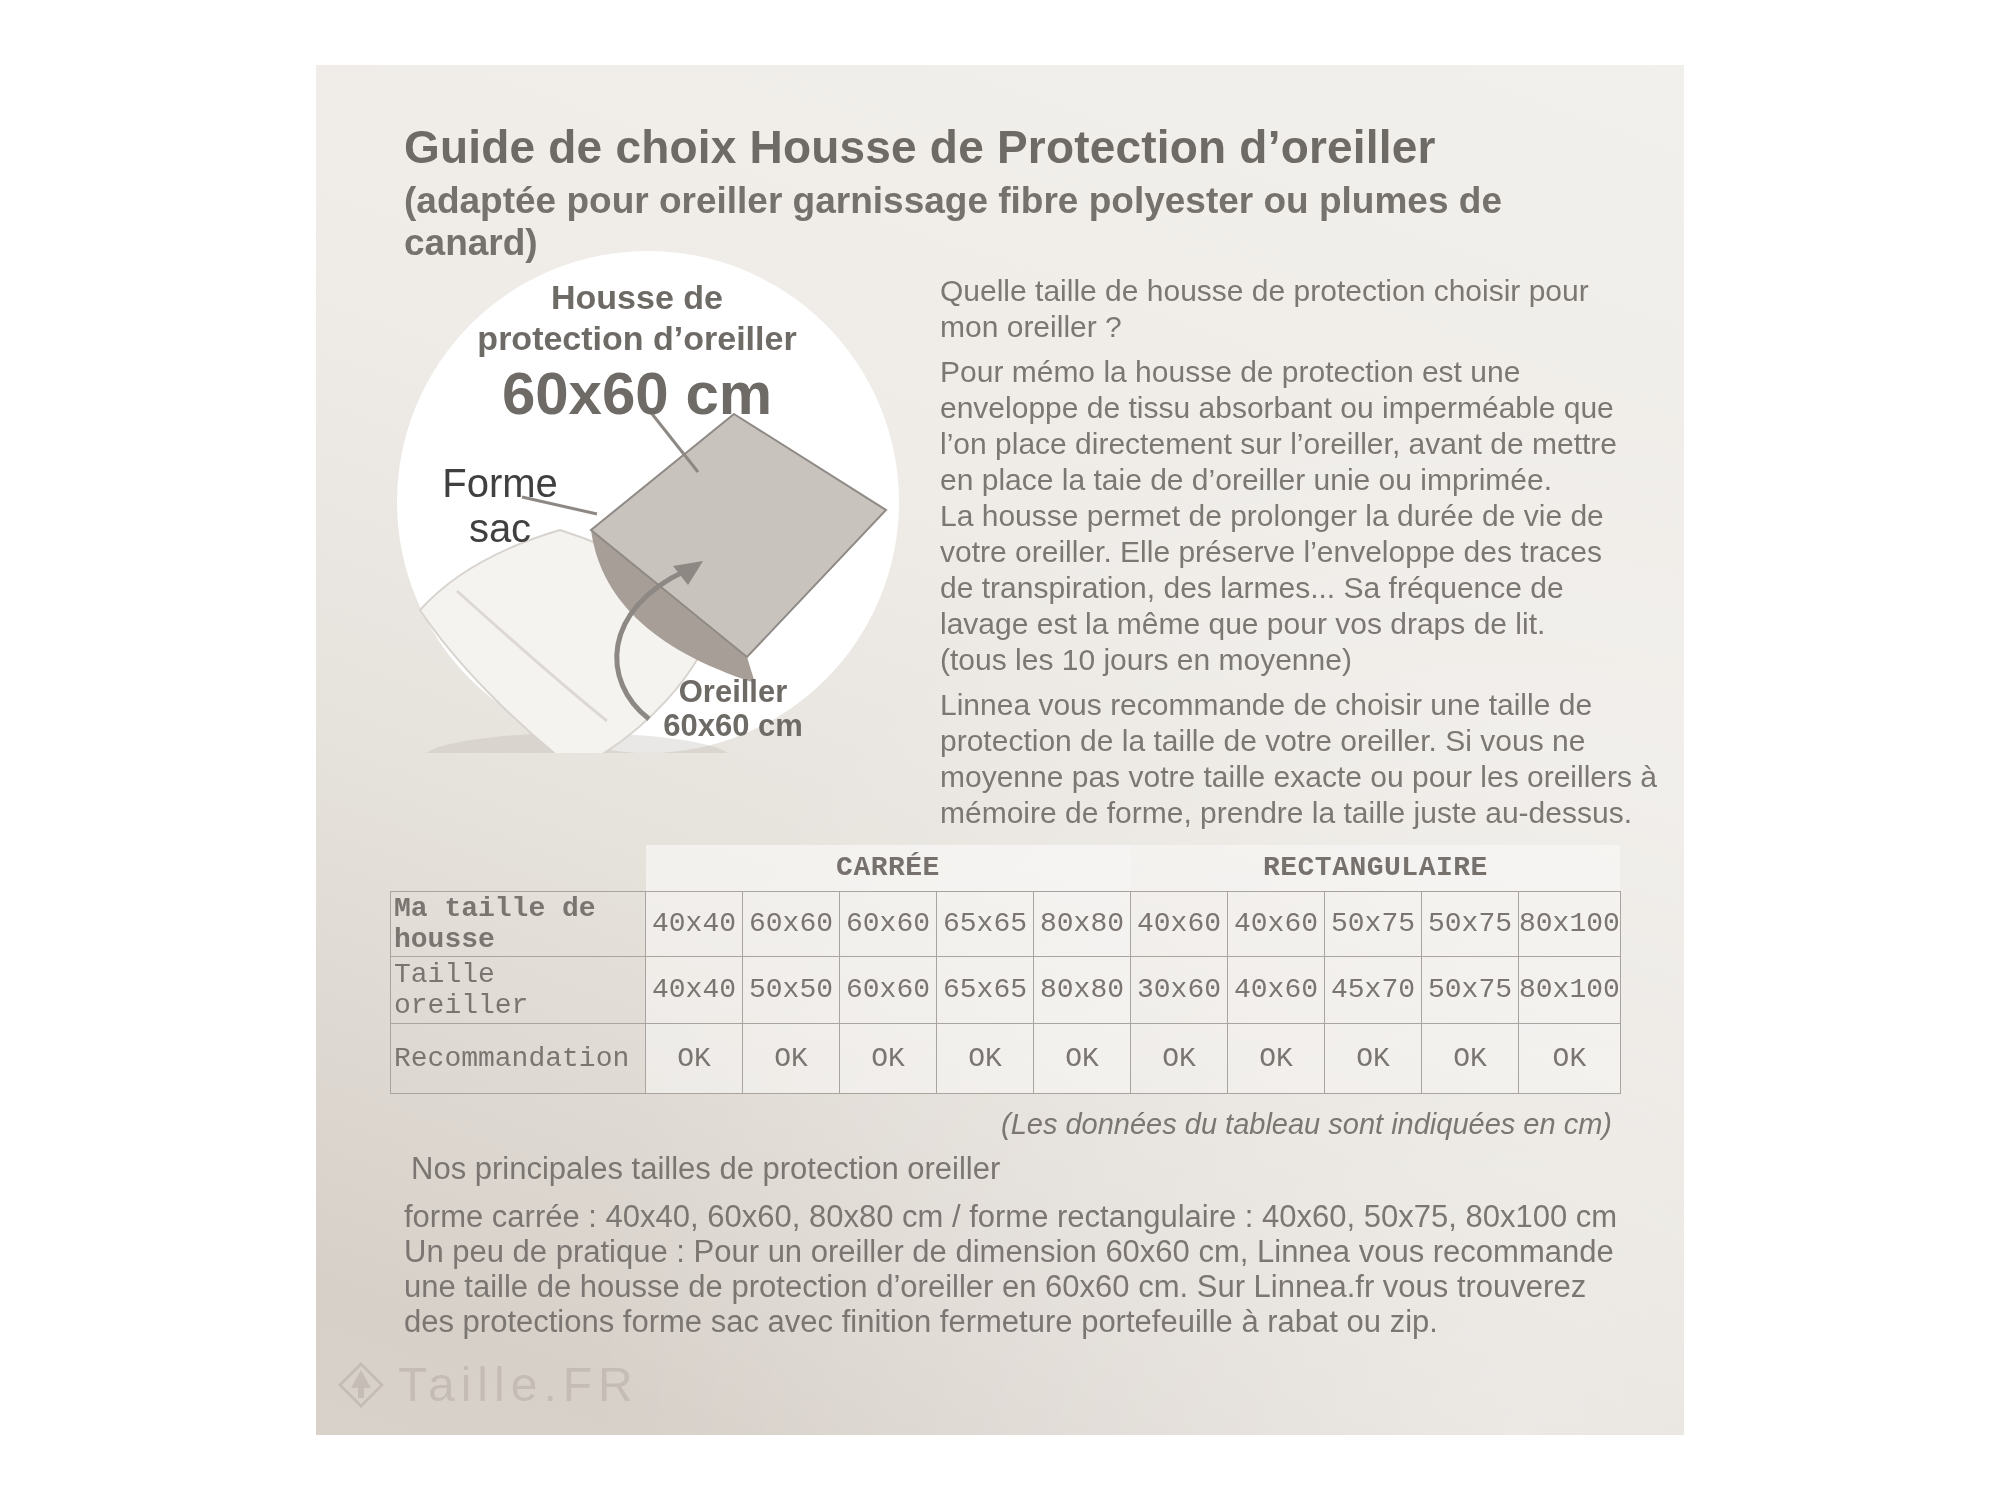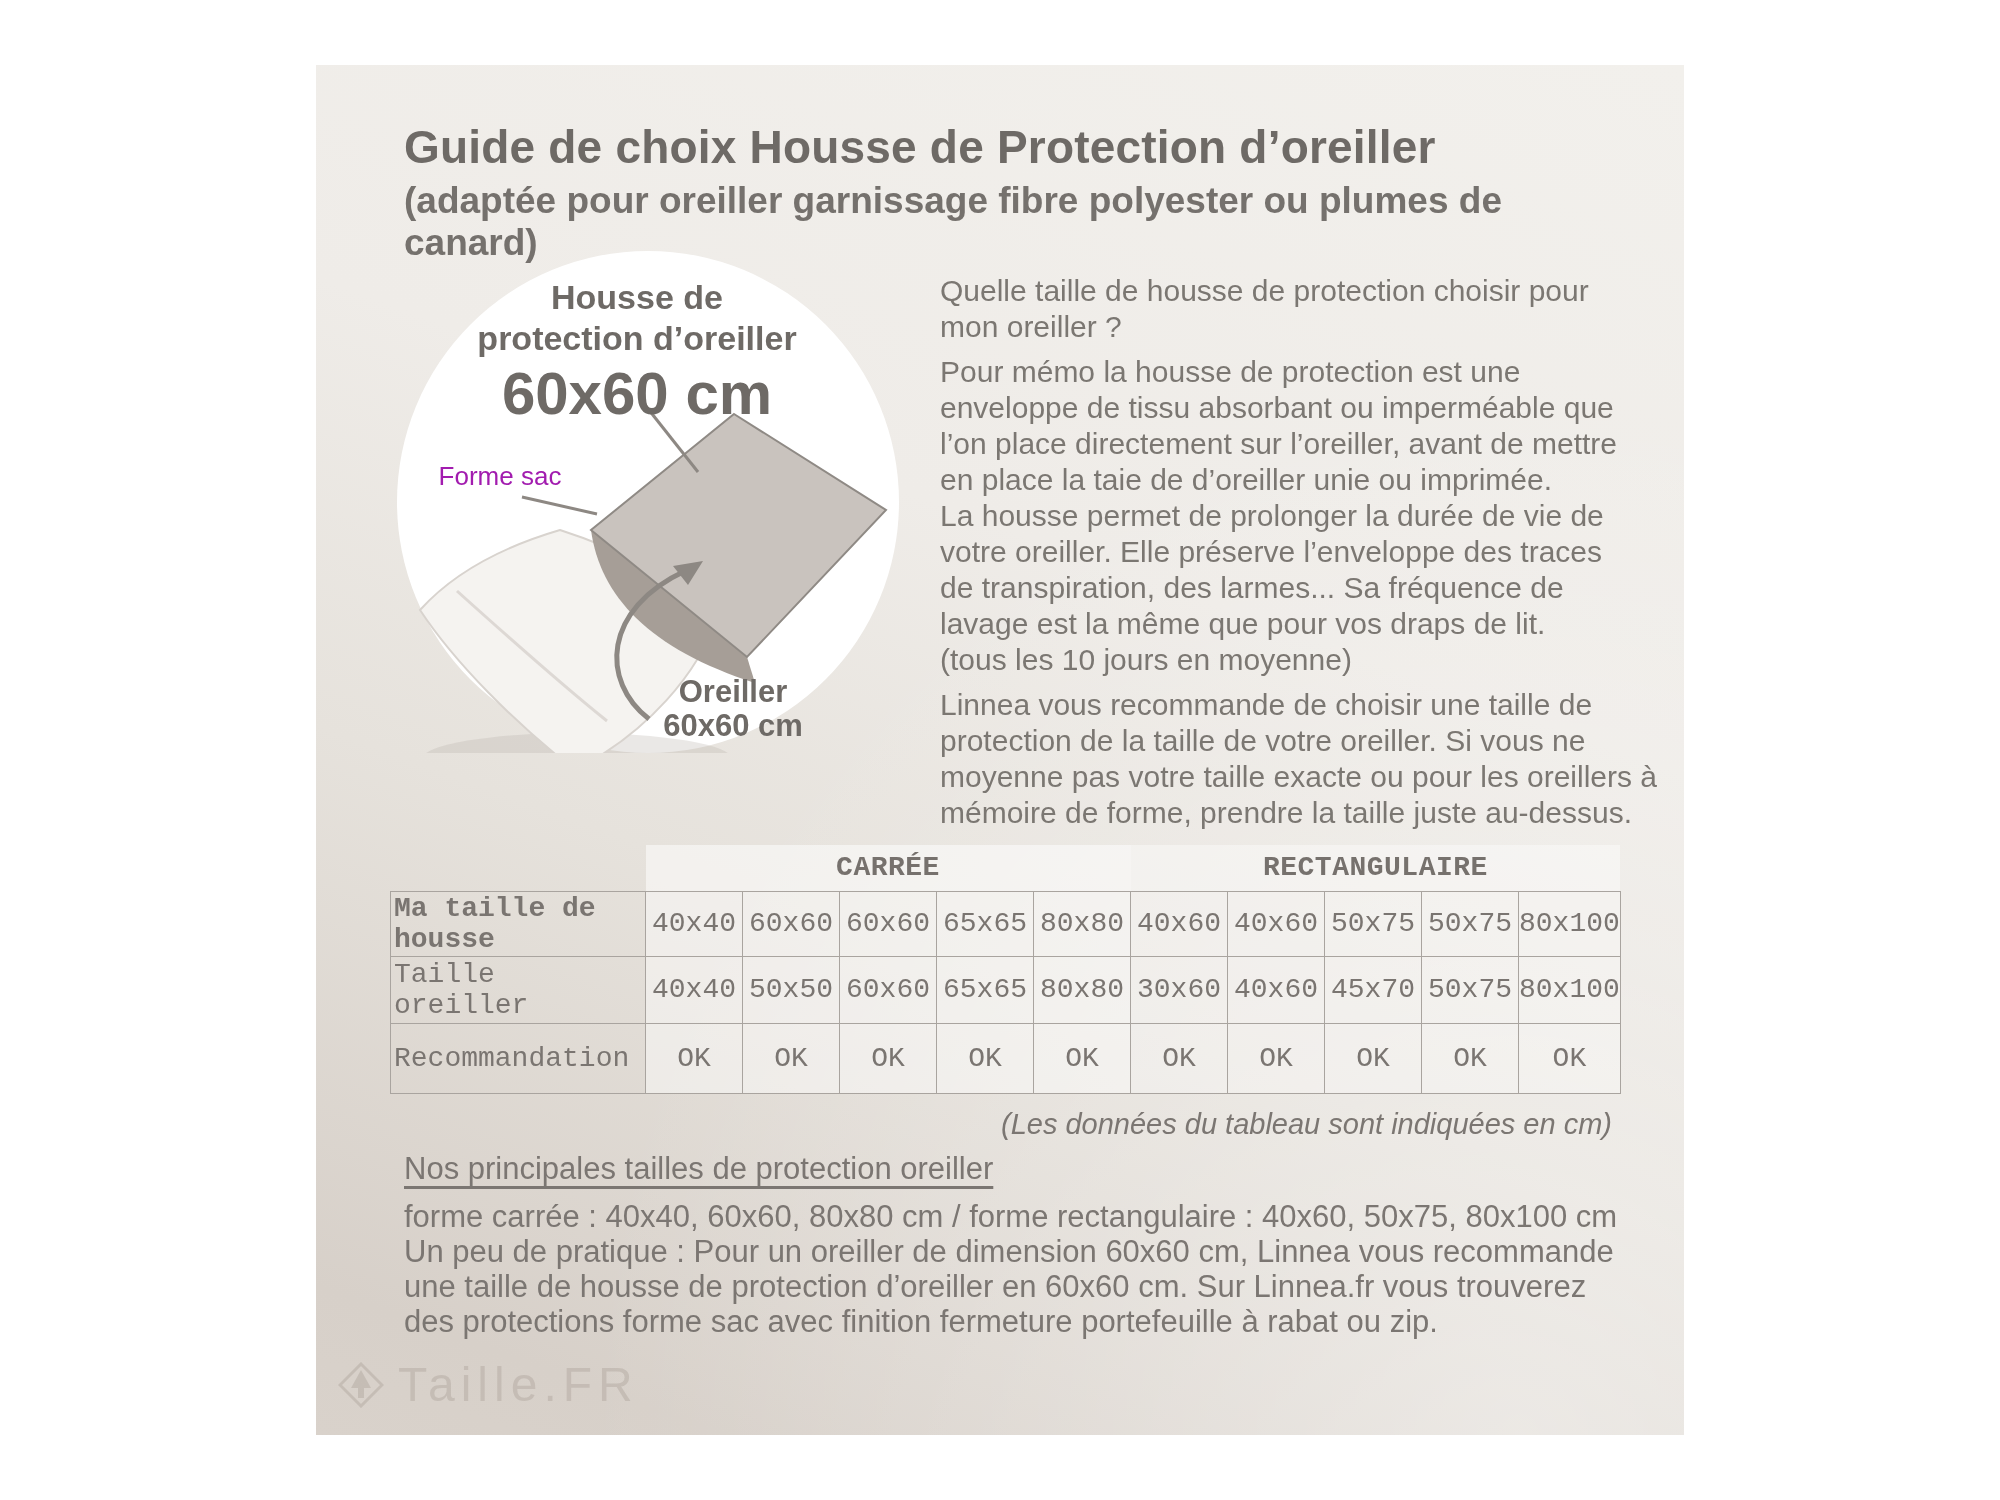--- a/index.html
+++ b/index.html
@@ -24,21 +24,21 @@
 
   
   .circle {
     position:absolute; left:81px; top:186px; width:502px; height:502px;
     background:#ffffff; border-radius:50%;
   }
   .circle svg { position:absolute; left:0; top:0; }
   .d-lbl { position:absolute; color:#6e6a66; text-align:center; }
   .d-cover-label { left:60px; top:26px; width:360px; font-size:34px; font-weight:bold; line-height:41px; white-space:pre-line; }
   .d-cover-size  { left:60px; top:108px; width:360px; font-size:60px; font-weight:bold; }
-  .d-forme-sac   { left:18px; top:210px; width:170px; font-size:26px; font-weight:normal; color:#a21caf; }
+  .d-forme-sac   { left:18px; top:210px; width:170px; font-size:40px; font-weight:normal; color:#404040; }
   .d-pillow-label{ left:236px; top:424px; width:200px; font-size:31px; font-weight:bold; line-height:34px; white-space:pre-line; }
 
   
   .intro { position:absolute; left:624px; top:208px; width:745px; color:#7b7772; font-size:30px; line-height:36px; }
   .intro p { white-space:pre-line; margin-bottom:9px; }
 
   
   .size-table {
     position:absolute; left:74px; top:780px;
     border-collapse:collapse; table-layout:fixed;
@@ -54,21 +54,21 @@
   .val { text-align:center; background:rgba(255,255,255,0.45); }
   .val.rect { background:rgba(255,255,255,0.30); }
 
   .footnote {
     position:absolute; left:560px; top:1043px; width:736px;
     text-align:right; font-style:italic; font-size:29px; color:#7b7672;
   }
 
   
   .footer { position:absolute; left:88px; top:1086px; width:1240px; color:#7b7672; font-size:31px; line-height:35px; }
-  .footer .heading { text-decoration:underline; text-underline-offset:7px; margin-bottom:13px; }
+  .footer .heading { text-underline-offset:7px; margin-bottom:13px;margin-left:7px; }
   .footer .sizes { }
   .footer .practice { white-space:pre-line; }
 
   .watermark {
     position:absolute; left:22px; top:1292px; display:flex; align-items:center; gap:14px;
     color:#a89e95; opacity:0.38; font-size:48px; letter-spacing:6px;
   }
 </style>
 </head>
 <body>

